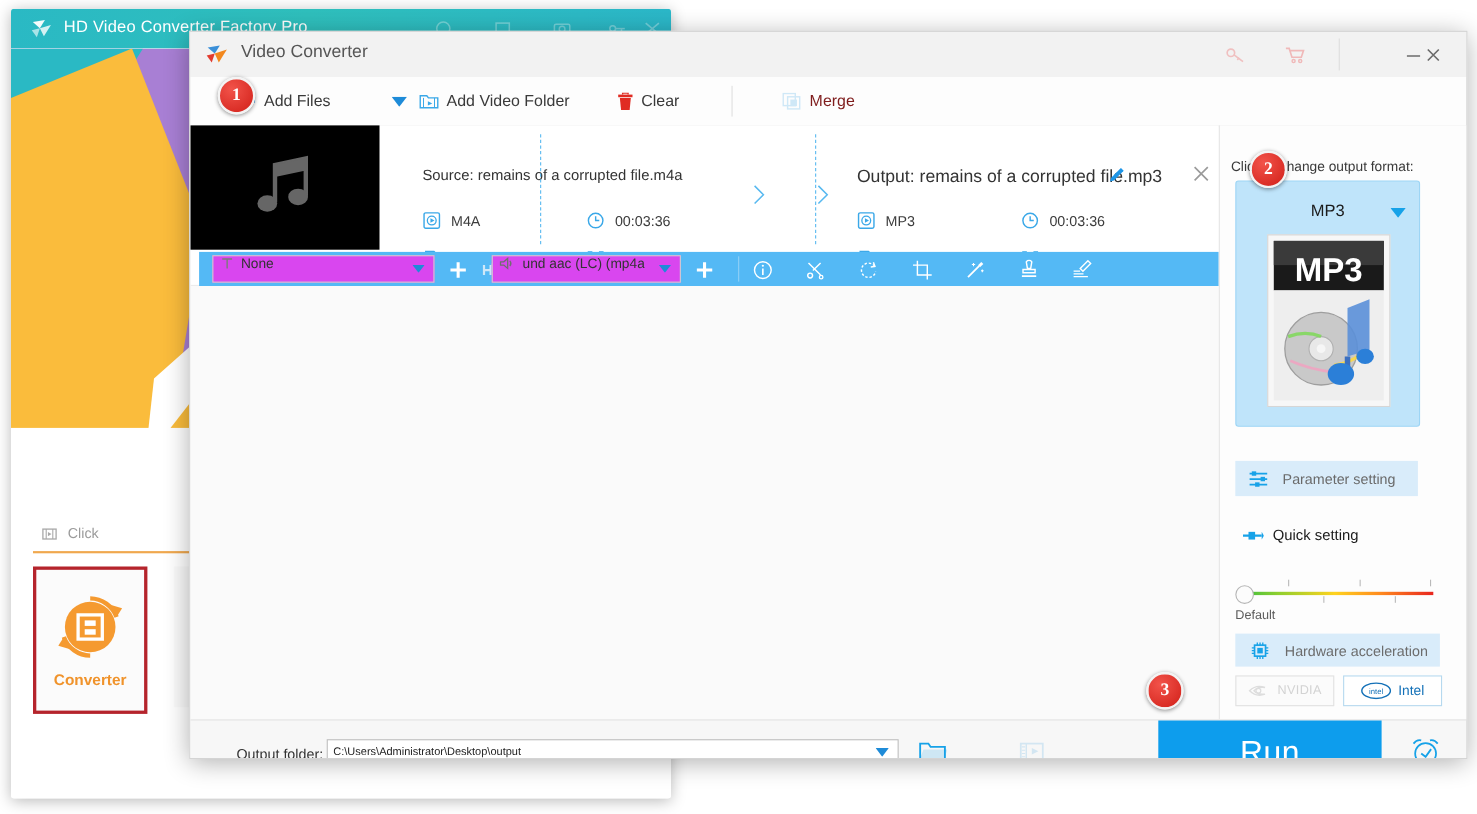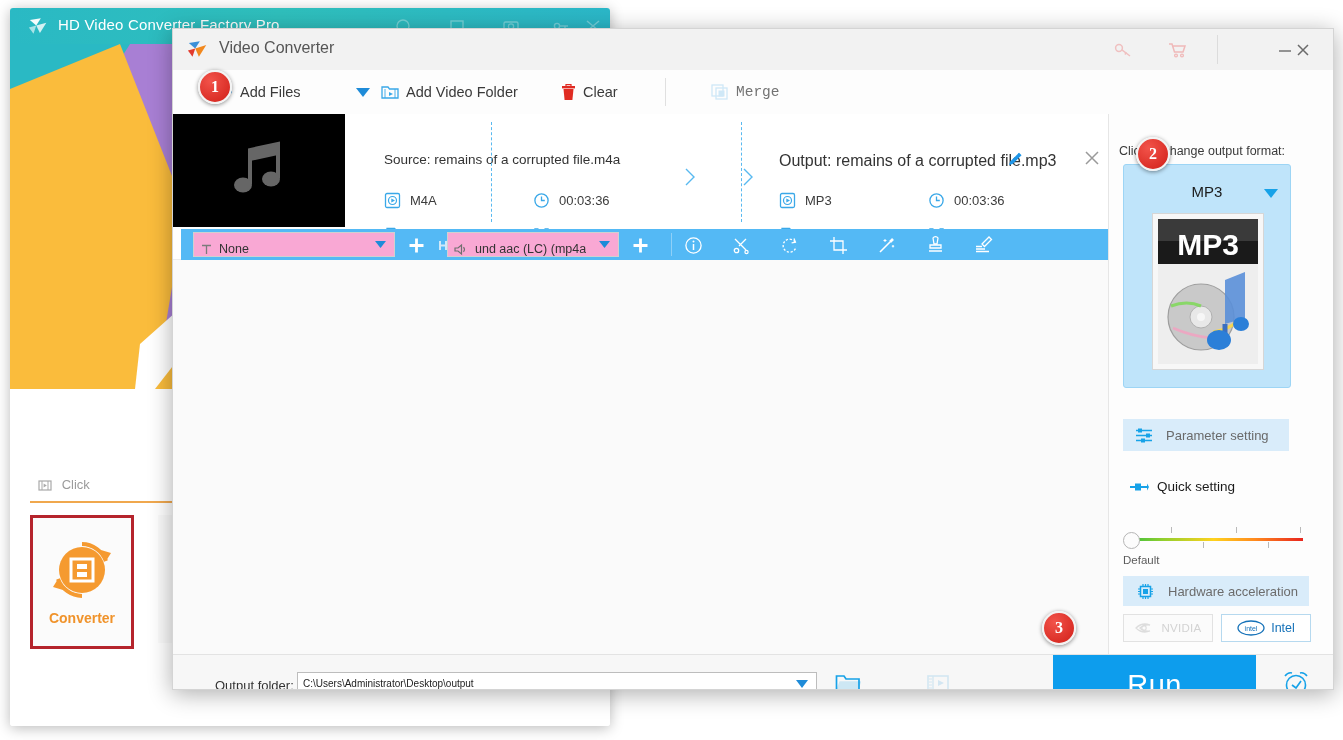--- a/index.html
+++ b/index.html
@@ -80,21 +80,21 @@
 
   
   #fg-toolbar{
     position:absolute;left:0;top:41px;width:1160px;height:44px;
     background:#fdfdfd;border-bottom:1px solid #e3e3e3;
   }
   .tb-item{
     position:absolute;top:0;height:44px;display:flex;align-items:center;cursor:default;
   }
   .tb-label{font-size:14.5px;color:#3a3a3a;margin-left:7px;}
-  .tb-label.disabled{color:#737373;font-family:Liberation Mono, monospace;}
+  .tb-label.disabled{color:#7f1d1d;}
   #tb-add-files{left:44px;}
   #tb-caret{left:178px;width:24px;justify-content:center;}
   #tb-add-folder{left:208px;}
   #tb-clear{left:388px;}
   #tb-sep{position:absolute;left:492px;top:8px;width:1px;height:28px;background:#e0e0e0;}
   #tb-merge{left:538px;}
 
   
   #file-card{
     position:absolute;left:0;top:85px;width:935px;height:145px;background:#ffffff;
@@ -124,21 +124,21 @@
   .chev{position:absolute;top:52px;}
   #chev1{left:510px;}
   #chev2{left:568px;}
 
   
   #blue-strip{
     position:absolute;left:8px;top:200px;width:927px;height:31px;background:#54b9f5;
     display:flex;align-items:center;
   }
   .combo{
-    height:23px;background:#f9a8d4;border:1px solid #d0d0d0;display:flex;align-items:flex-end;
+    height:23px;background:#d946ef;border:1px solid #d0d0d0;display:flex;align-items:flex-start;
     font-size:12.5px;color:#333;position:relative;
   }
   #combo-sub{position:absolute;left:12px;width:200px;}
   #combo-aud{position:absolute;left:266px;width:170px;}
   .combo-text{margin-left:6px;white-space:nowrap;overflow:hidden;}
   .combo-caret{position:absolute;right:8px;top:8px;}
   .plusbtn{position:absolute;top:4px;width:26px;height:24px;display:flex;align-items:center;justify-content:center;}
   #plus1{left:222px;}
   #plus2{left:446px;}
   #hbtn{position:absolute;left:252px;top:4px;width:24px;height:24px;display:flex;align-items:center;justify-content:center;}

